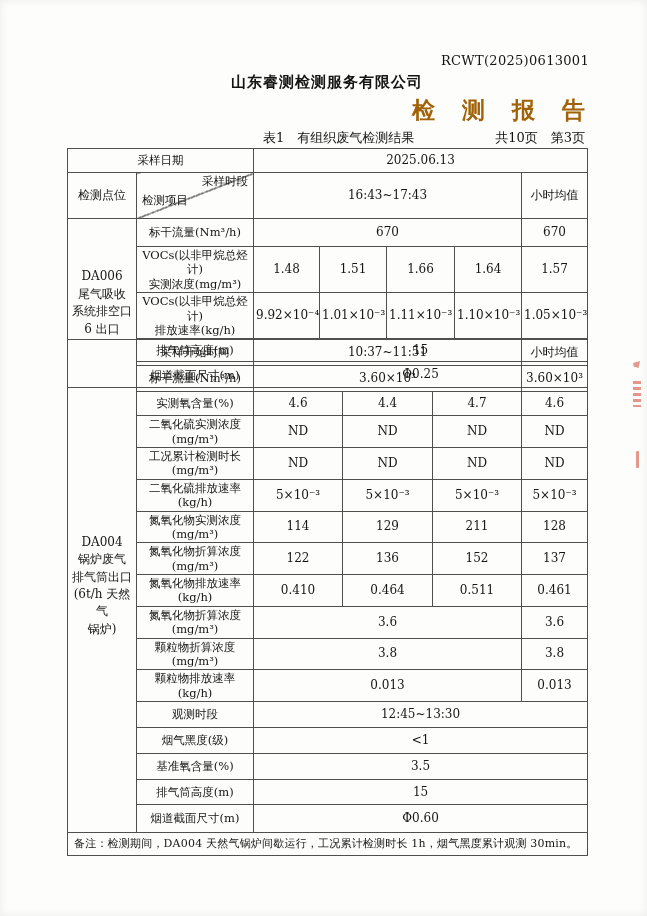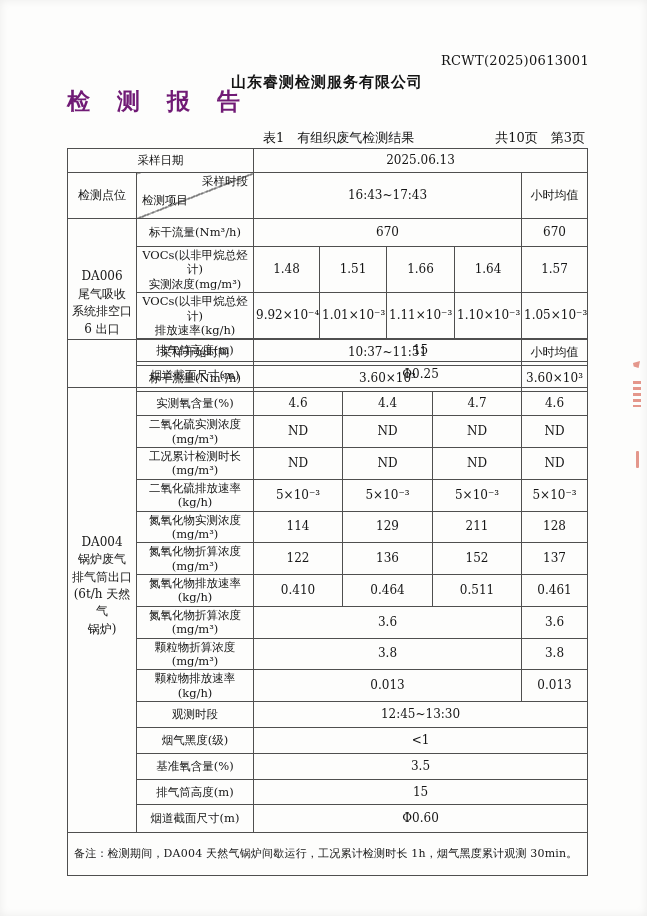--- a/index.html
+++ b/index.html
@@ -16,22 +16,22 @@
   .report-no{
     position:absolute;top:53px;right:58px;
     font-size:13px;letter-spacing:0.3px;color:#141414;
   }
   .company{
     position:absolute;top:73px;left:67px;width:520px;
     text-align:center;font-size:15px;font-weight:600;color:#141414;
     letter-spacing:1px;
   }
   .title{
-    position:absolute;top:86px;left:67px;width:520px;
-    text-align:left;font-size:23px;font-weight:bold;color:#701a75;
+    position:absolute;top:95px;left:67px;width:520px;
+    text-align:right;font-size:23px;font-weight:bold;color:#a16207;
     letter-spacing:2px;
   }
   .caption-row{
     position:absolute;top:129px;left:67px;width:520px;height:19px;
     font-size:13px;color:#141414;
   }
   .caption{position:absolute;left:196px;top:0;}
   .page-info{position:absolute;right:2px;top:0;}
 
   table.t{
@@ -45,21 +45,21 @@
     border:1px solid #4f4f4f;
     text-align:center;vertical-align:middle;
     padding:1px 2px;
     white-space:pre-line;
     line-height:1.25;
     overflow:hidden;
   }
   .t td.lab{font-size:11.5px;}
   .t td.point{font-size:12px;line-height:1.45;}
   .t td.note{
-    text-align:left;font-size:11px;padding:14px 6px;
+    text-align:left;font-size:11px;padding:4px 6px;
     white-space:nowrap;letter-spacing:0.2px;
   }
   
   td.diag{
     position:relative;padding:0;
     background:linear-gradient(to bottom right,
       transparent calc(50% - 0.6px), #4f4f4f calc(50% - 0.6px),
       #4f4f4f calc(50% + 0.6px), transparent calc(50% + 0.6px));
   }
   td.diag .dt{position:absolute;top:1px;right:5px;font-size:11.5px;}

